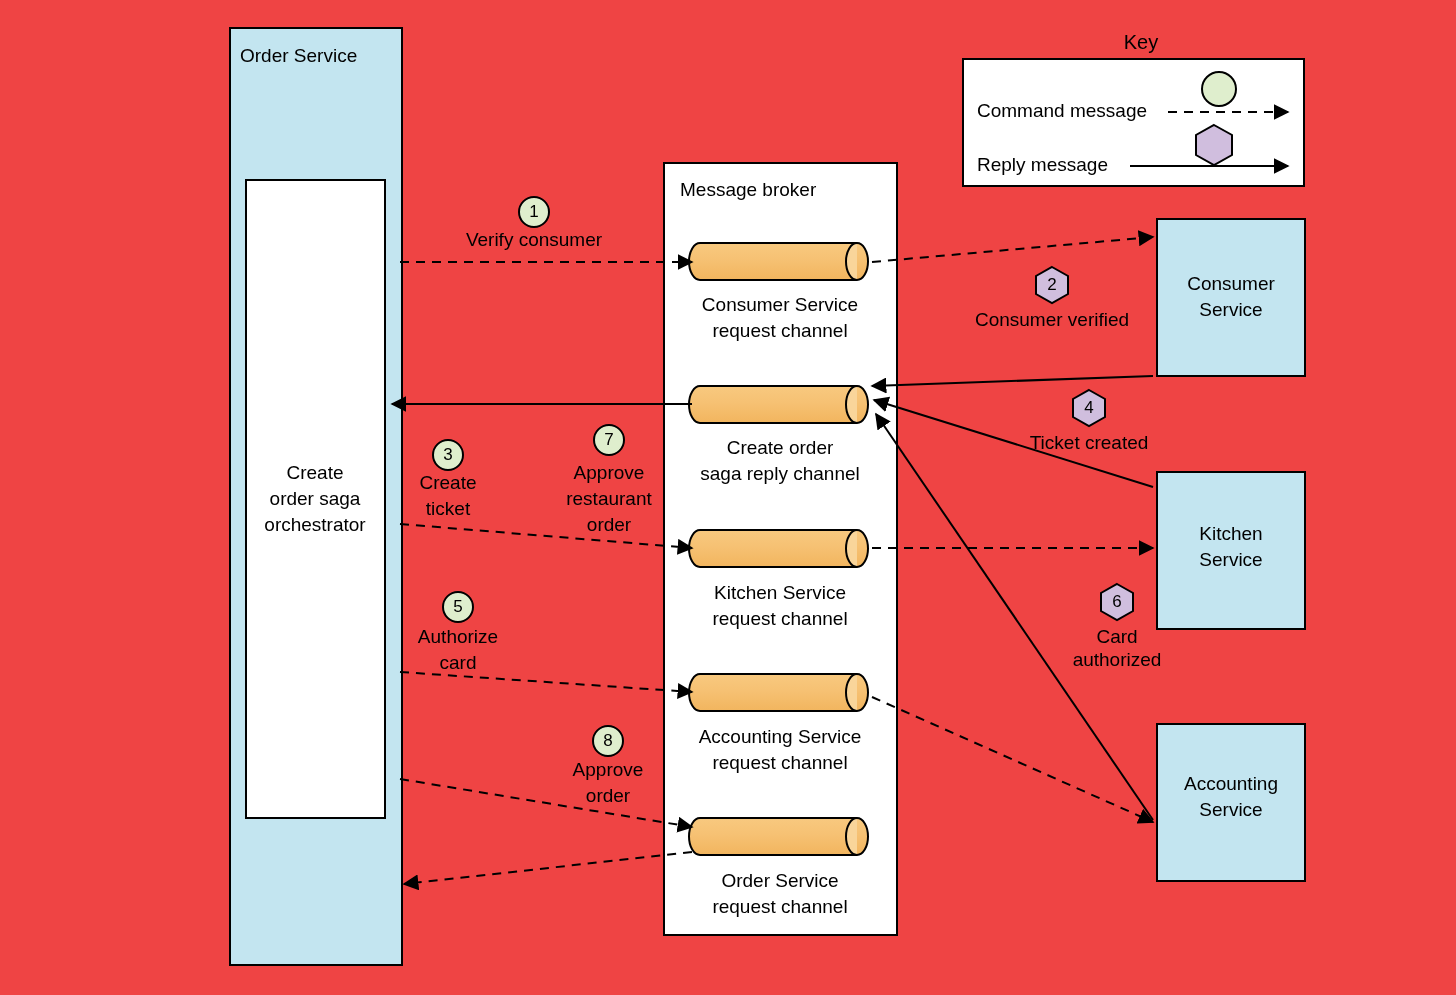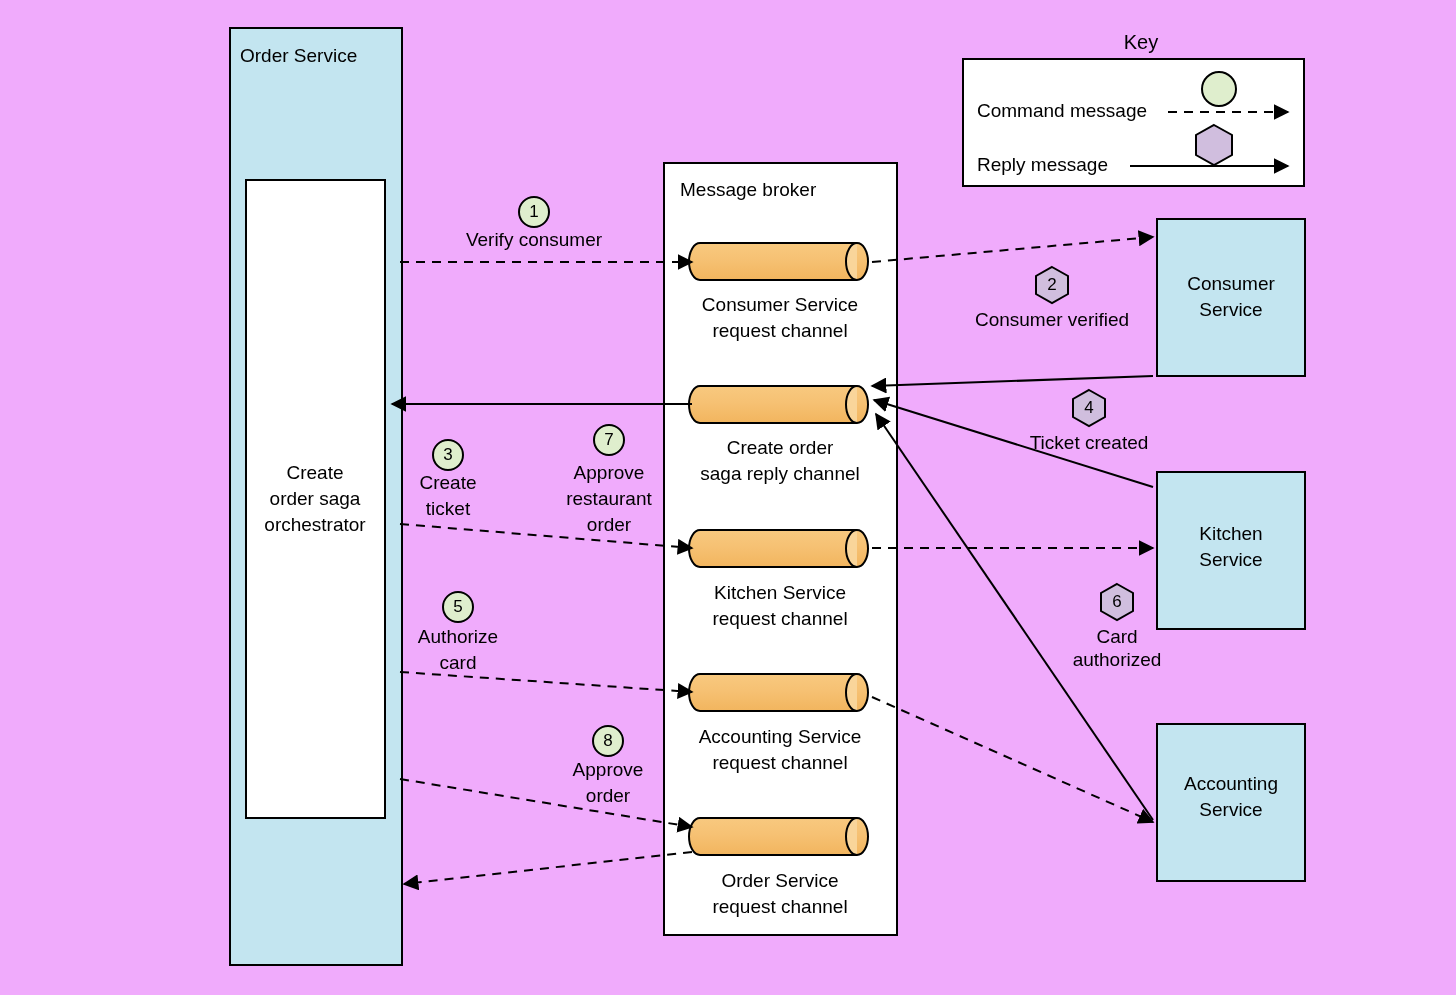--- a/index.html
+++ b/index.html
@@ -11,21 +11,21 @@
   body {
     font-family: "Liberation Sans", sans-serif;
     width: 1456px;
     height: 995px;
     overflow: hidden;
   }
   #diagram-root {
     position: relative;
     width: 1456px;
     height: 995px;
-    background: #f0abfc;
+    background: #ef4444;
   }
   svg.layer {
     position: absolute;
     top: 0;
     left: 0;
     width: 1456px;
     height: 995px;
   }
   .box-label,
   .edge-label,

